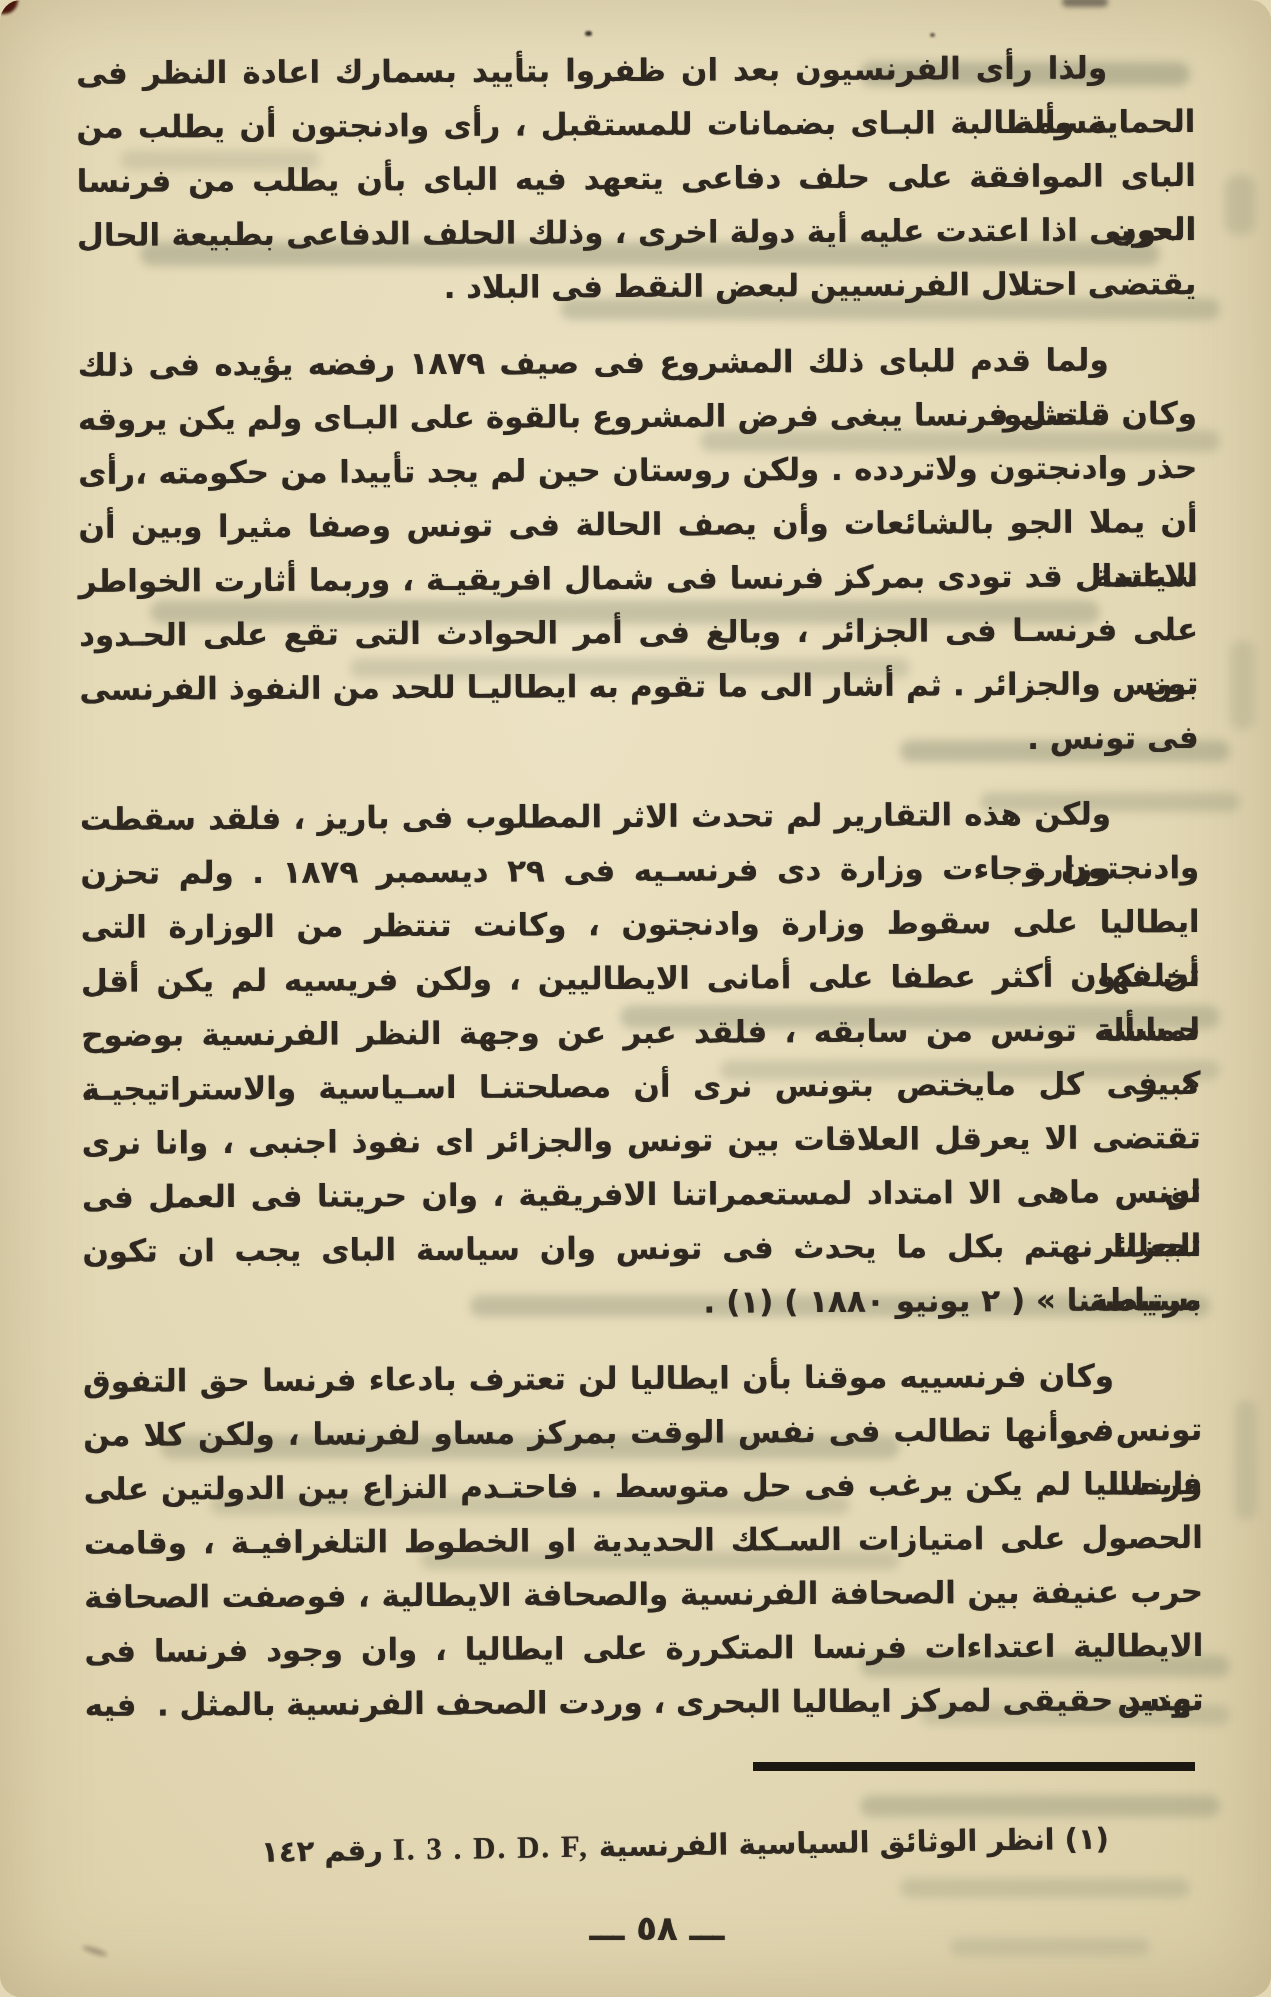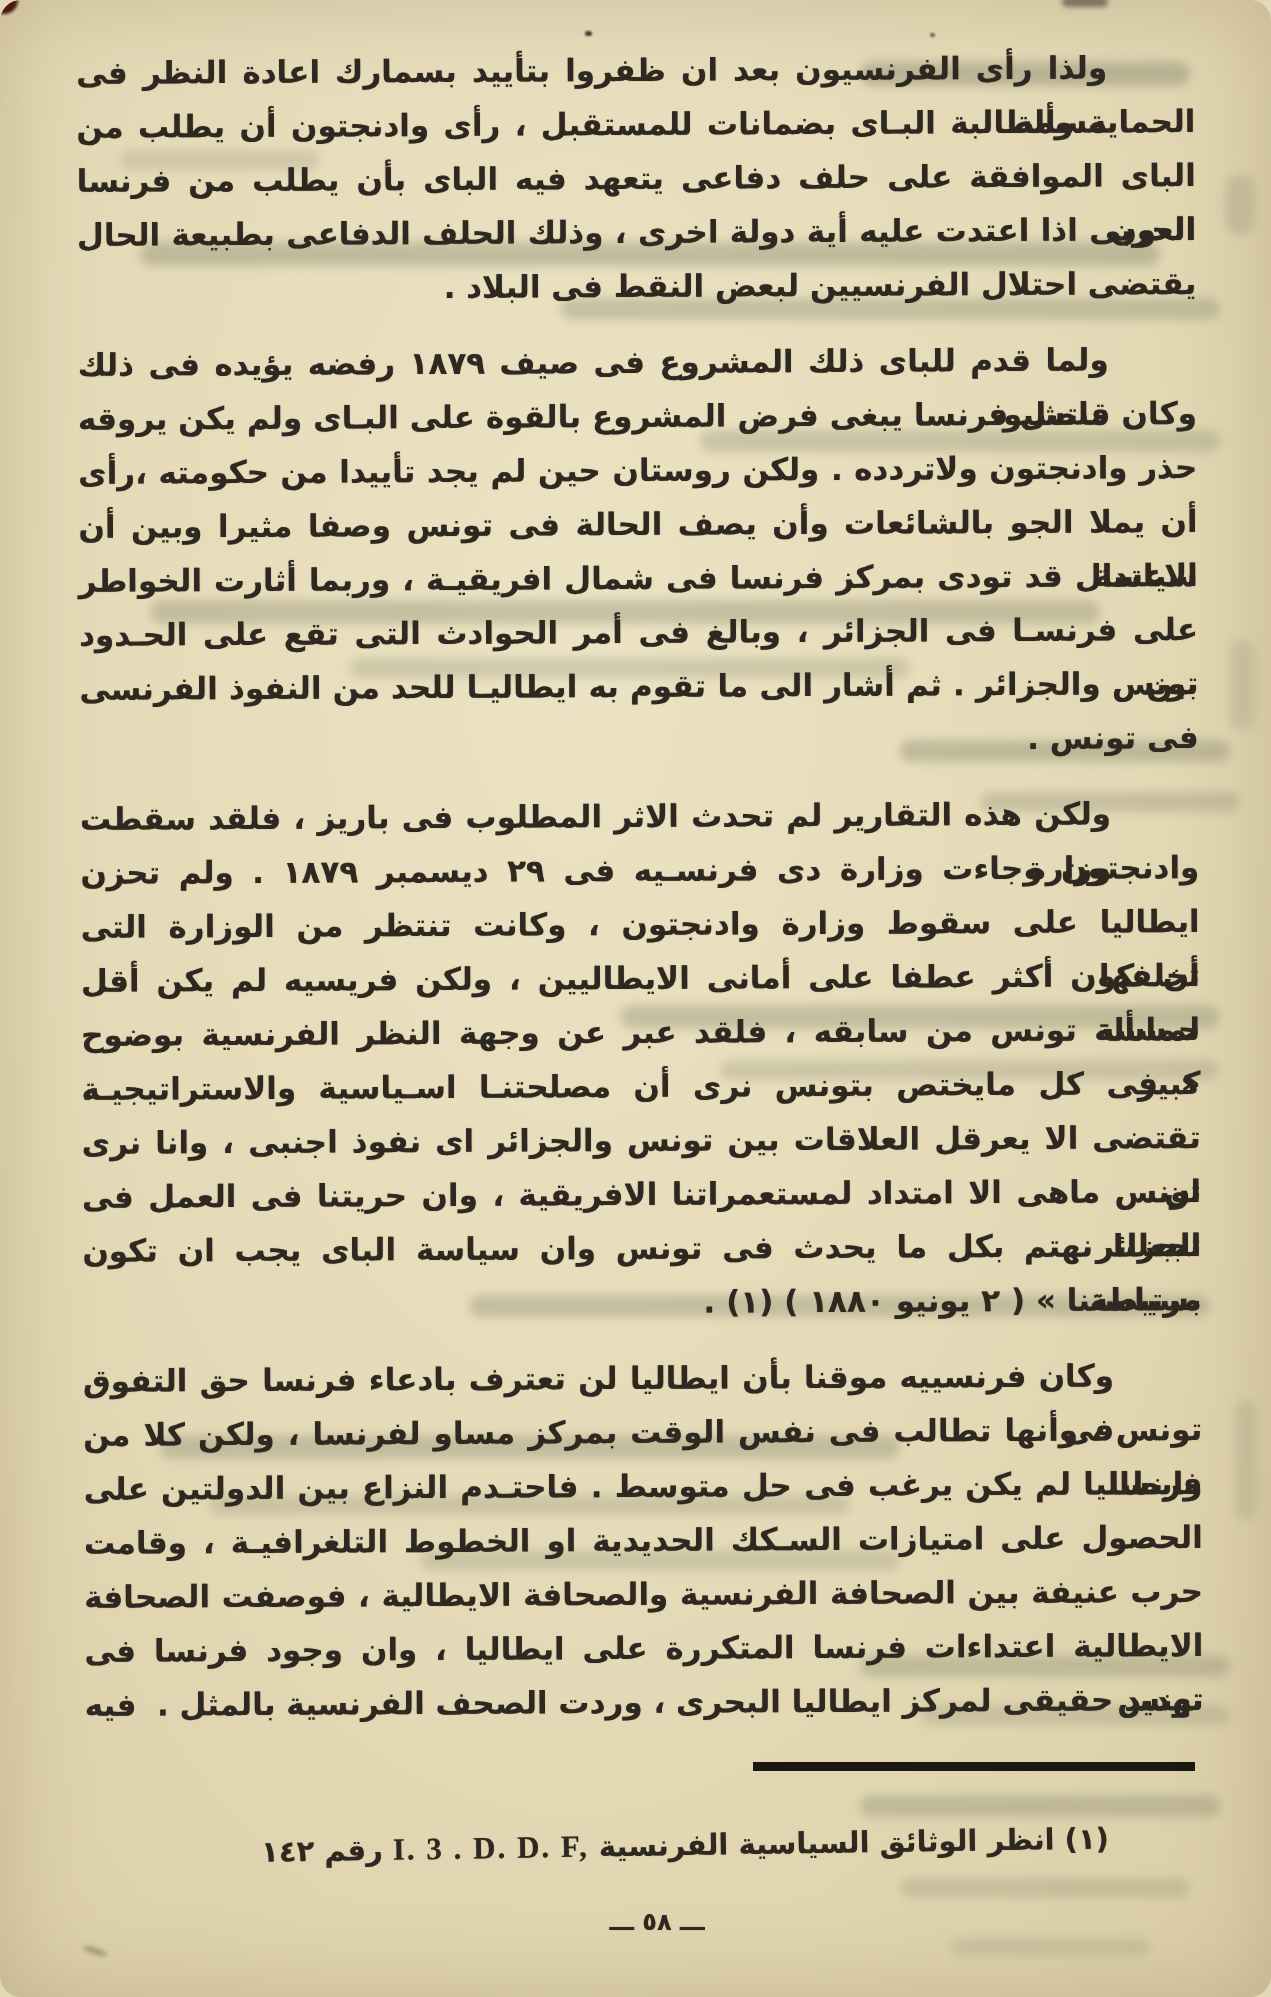--- a/index.html
+++ b/index.html
@@ -67,21 +67,21 @@
     text-shadow:0 0 1px rgba(46,40,32,.5);
   }
   .footnote .latin{
     font-family:"Liberation Serif",serif;
     font-size:31px;letter-spacing:2px;font-weight:bold;
   }
   .page-number{
     position:absolute;top:1908px;left:497px;width:320px;
     text-align:center;
     color:var(--ink,#2e2820);
-    font-size:24px;font-weight:bold;
+    font-size:34px;font-weight:bold;
     text-shadow:0 0 1px rgba(46,40,32,.6);
   }
 </style>
 </head>
 <body>
 
 <div class="page">
 
   <div class="ghost" style="left:860px;top:62px;width:330px;height:24px;opacity:.50"></div>
   <div class="ghost" style="left:120px;top:150px;width:200px;height:20px;opacity:.25"></div>

